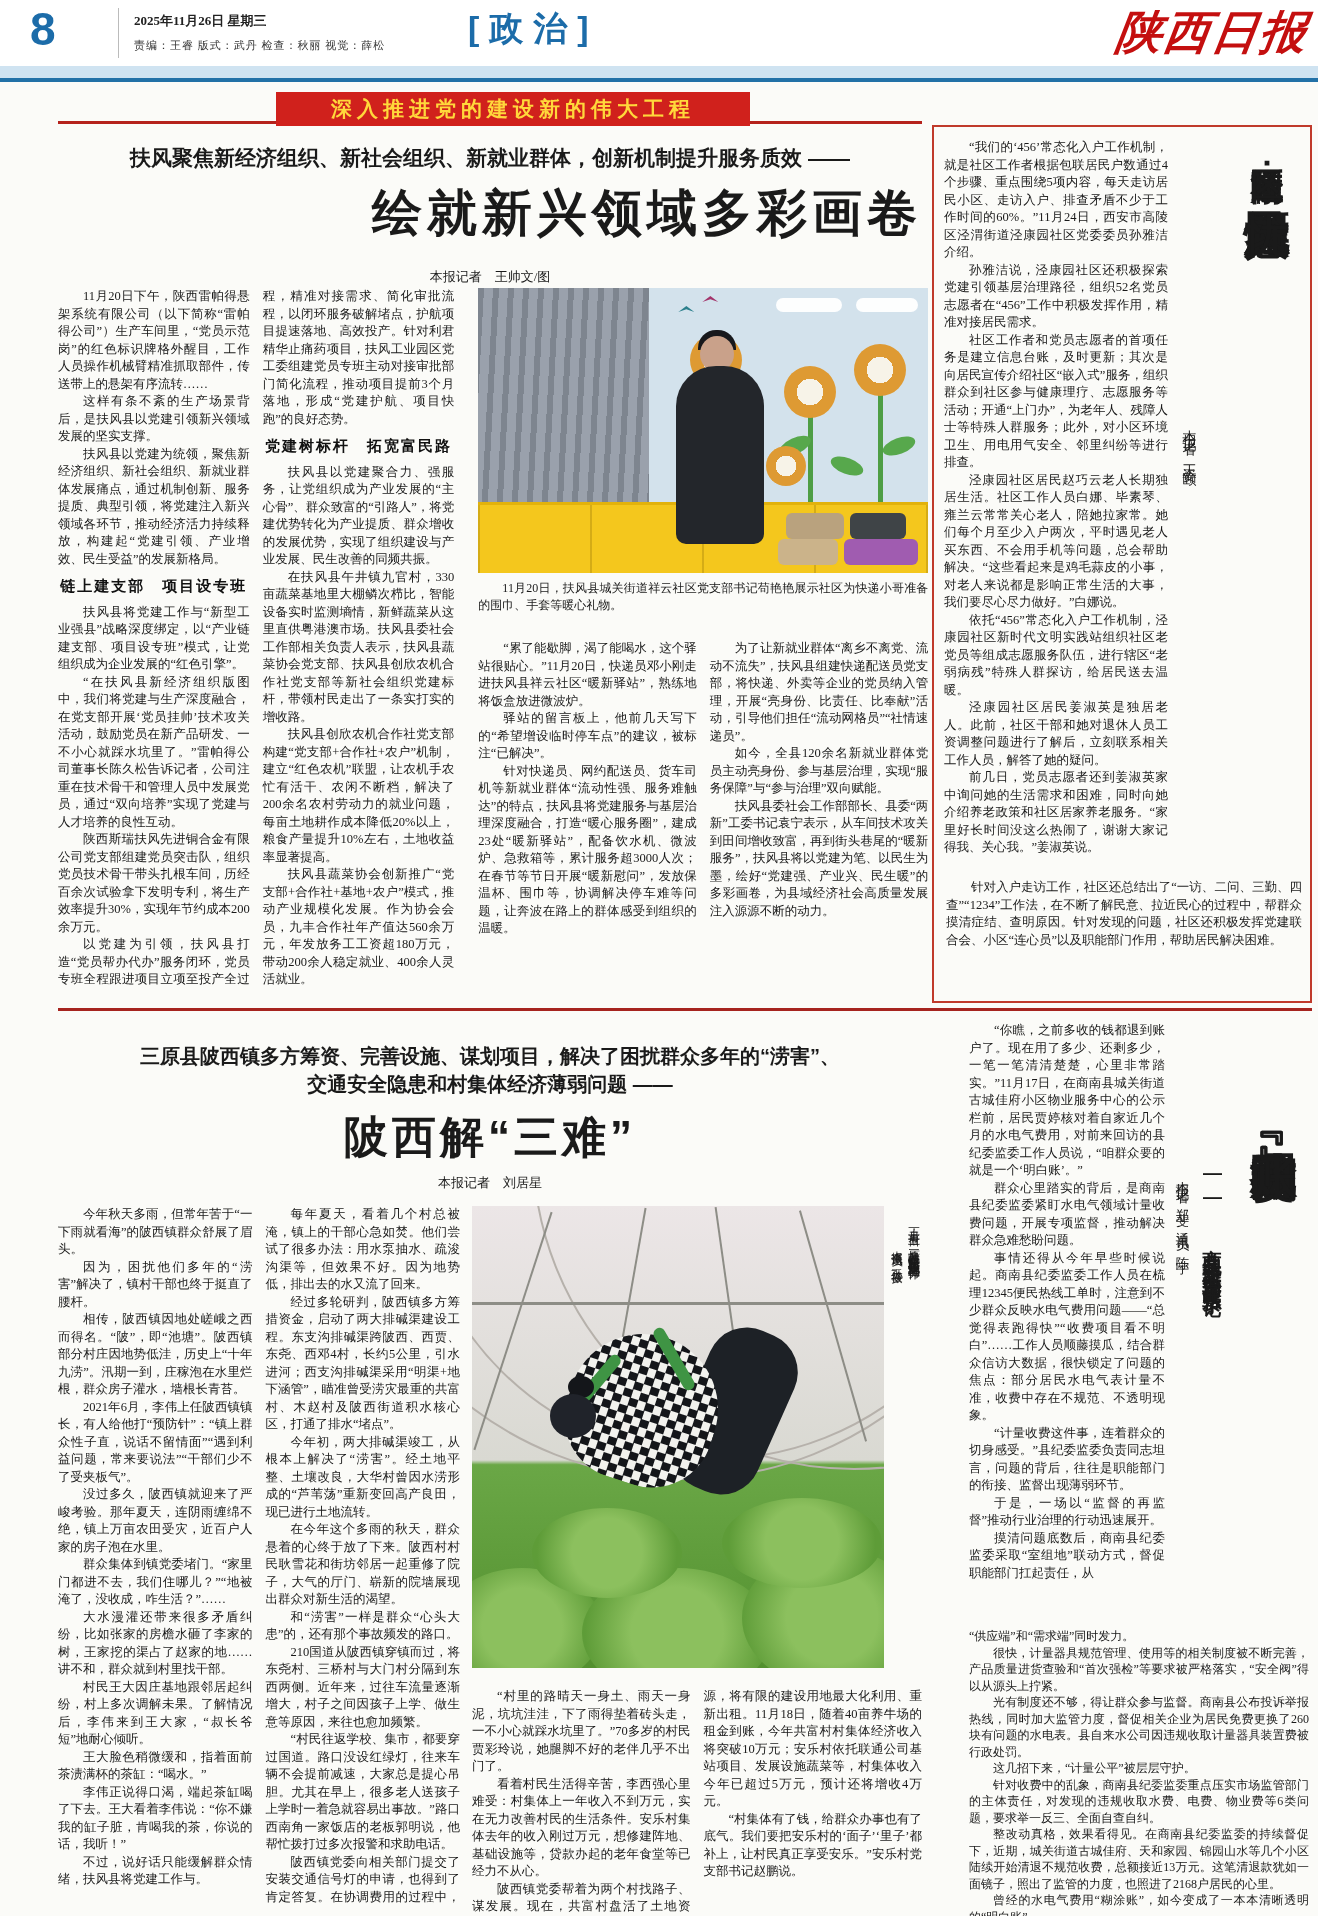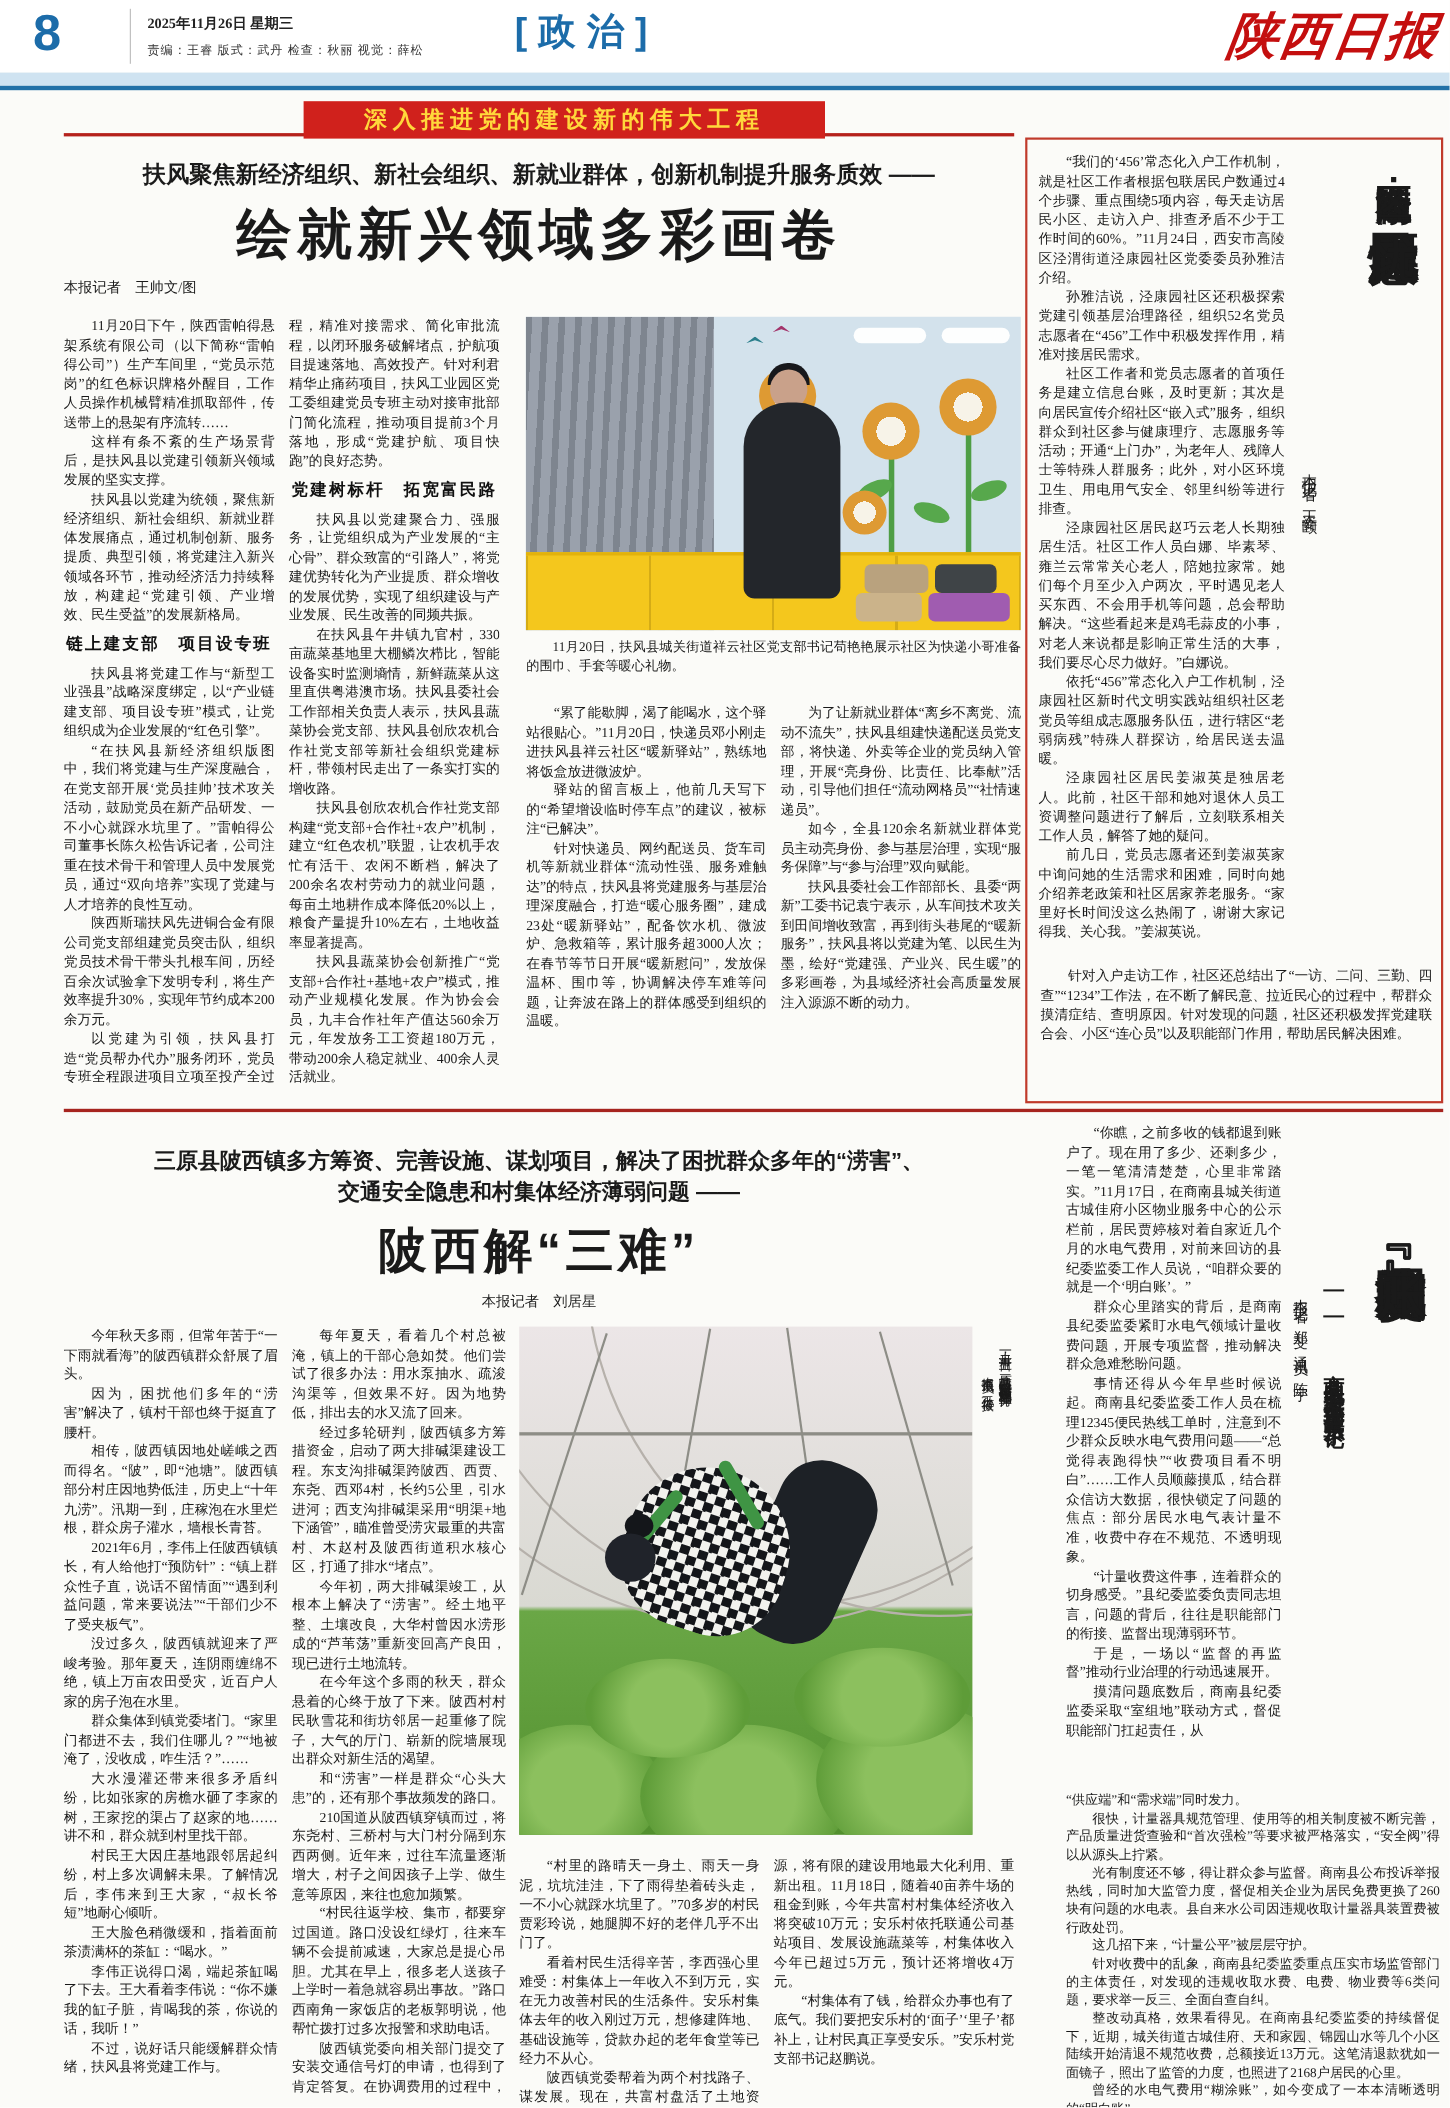--- a/index.html
+++ b/index.html
@@ -31,23 +31,23 @@
   .vstrip{writing-mode:vertical-rl;text-orientation:upright;}
 
   
   .a1{position:absolute;left:58px;top:92px;width:864px;height:912px;}
   .a1-rule{position:absolute;left:0;top:29px;width:100%;height:3px;background:#b5221c;}
   .a1-banner{position:absolute;left:218px;top:0;width:474px;height:34px;background:#d0211c;
              color:#ffd83b;font-family:"Liberation Sans",sans-serif;font-weight:bold;
              font-size:21px;line-height:34px;text-align:center;letter-spacing:5px;}
   .a1-kicker{position:absolute;left:0;top:52px;width:100%;text-align:center;
              font-family:"Liberation Sans",sans-serif;font-weight:bold;font-size:21px;}
-  .a1-title{position:absolute;left:0;top:88px;width:100%;text-align:center;
+  .a1-title{position:absolute;left:0;top:88px;width:100%;text-align:right;
             font-family:"Liberation Sans",sans-serif;font-weight:bold;font-size:50px;letter-spacing:5px;}
-  .a1-byline{position:absolute;left:0;top:160px;width:100%;text-align:left;font-size:13px;}
+  .a1-byline{position:absolute;left:0;top:176px;width:100%;text-align:center;font-size:13px;}
   .a1-body{position:absolute;left:0;top:196px;width:100%;height:712px;display:flex;gap:24px;}
   .a1-left{width:402px;height:100%;}
   .a1-right{width:450px;height:100%;position:relative;}
   .a1-caption{position:absolute;left:0;top:292px;width:450px;font-size:12px;line-height:17px;
               text-align:justify;}
   .a1-caption .ind{text-indent:2em;display:block;}
   .a1-rtext{position:absolute;left:0;top:352px;width:450px;height:360px;}
 
   
   .photo1{position:absolute;left:0;top:0;width:450px;height:285px;background:#d3e2ec;overflow:hidden;}

